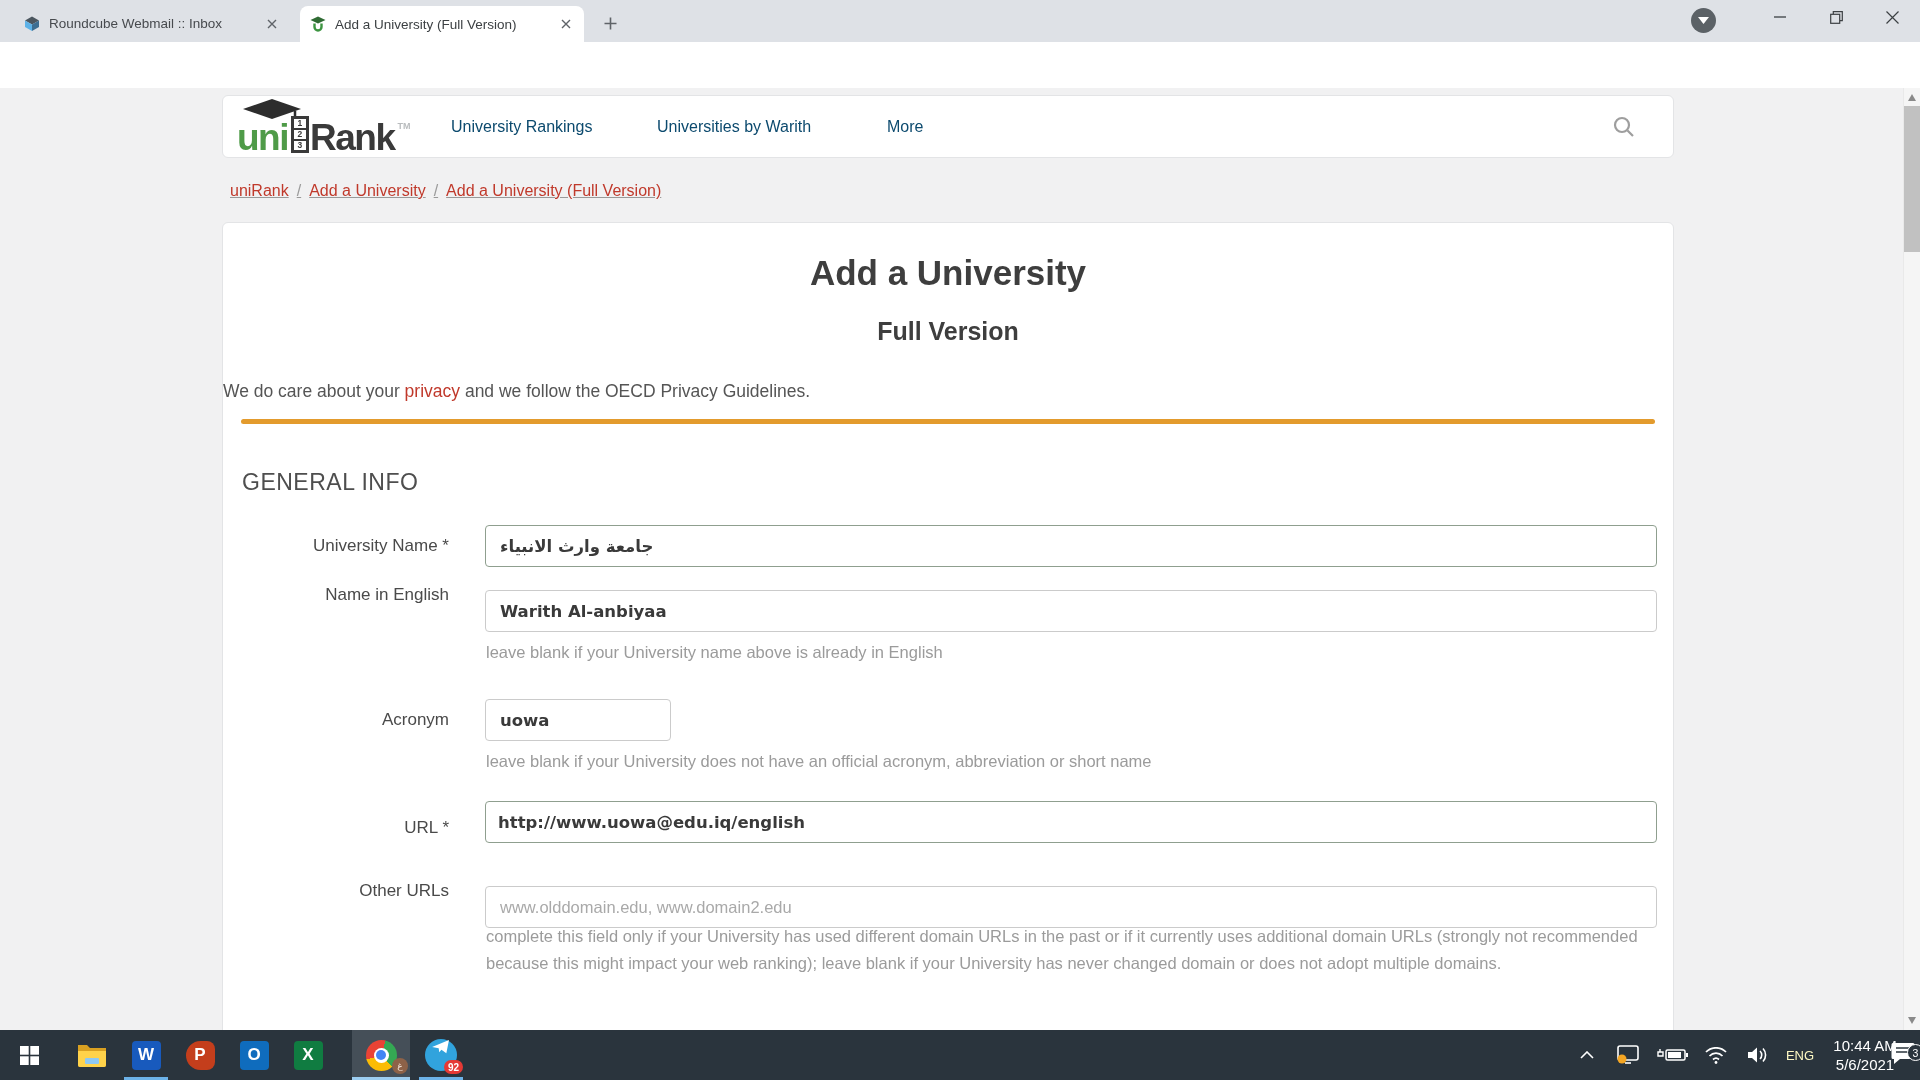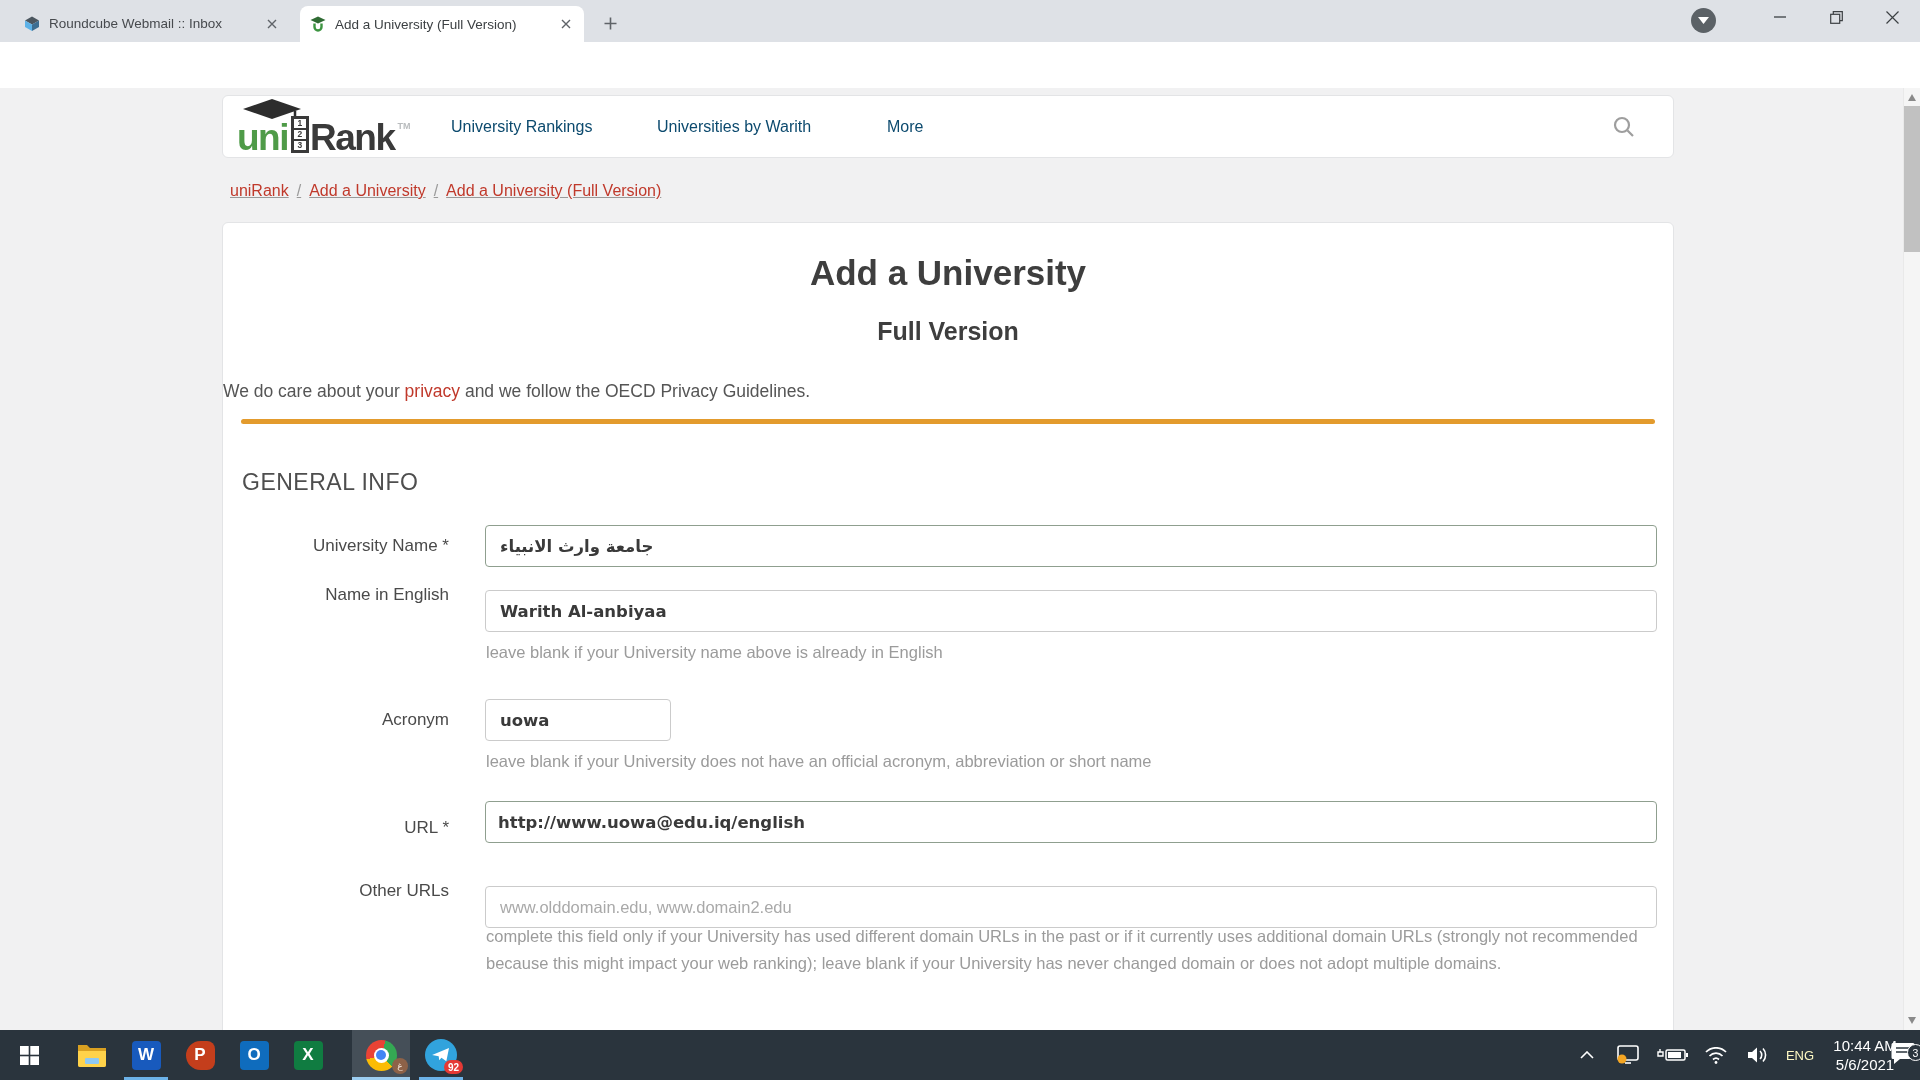--- a/index.html
+++ b/index.html
@@ -68,21 +68,21 @@
   
   .taskbar { position:absolute; left:0; top:1030px; width:1920px; height:50px; background:#2a343d; }
   .tb-cell { position:absolute; top:0; width:54px; height:50px; display:flex; align-items:center; justify-content:center; }
   .tb-underline { position:absolute; bottom:0; height:3px; background:#6cb2e8; }
   .office-tile { width:29px; height:29px; border-radius:4px; color:#fff; font-weight:bold; font-size:17px; display:flex; align-items:center; justify-content:center; }
   .chrome-cell { background:#454f58; }
   .chrome-ball { position:relative; width:31px; height:31px; border-radius:50%; background:conic-gradient(from 135deg, #fbbc05 0 33.4%, #ea4335 0 66.7%, #34a853 0 100%); }
   .chrome-ball::before { content:""; position:absolute; left:8px; top:8px; width:15px; height:15px; border-radius:50%; background:#fff; }
   .chrome-ball::after { content:""; position:absolute; left:10.5px; top:10.5px; width:10px; height:10px; border-radius:50%; background:#4285f4; }
   .chrome-badge { position:absolute; right:2px; bottom:6px; width:16px; height:16px; border-radius:50%; background:#8d6248; color:#f3e3d8; font-size:9px; display:flex; align-items:center; justify-content:center; font-family:"DejaVu Sans",sans-serif; }
-  .tg-circle { position:relative; width:32px; height:32px; border-radius:50%; background:#31a3dd; display:flex; align-items:center; justify-content:center; }
+  .tg-circle { position:relative; width:32px; height:32px; border-radius:50%; background:#31a3dd; display:flex; justify-content:center; }
   .tg-badge { position:absolute; right:-6px; bottom:-3px; background:#e53935; color:#fff; font-size:10px; font-weight:bold; border-radius:8px; padding:1.5px 4px; }
   .tray-item { position:absolute; top:0; height:50px; display:flex; align-items:center; justify-content:center; color:#fff; }
   .tray-text { font-size:13px; color:#fef9c3; }
   .clock { text-align:center; font-size:15px; line-height:19px; color:#fff; }
   .ac-badge { position:absolute; right:-9px; bottom:7px; width:17px; height:17px; border-radius:50%; background:#2a343d; border:1.5px solid #fff; color:#fff; font-size:10.5px; display:flex; align-items:center; justify-content:center; }
 </style>
 </head>
 <body>
 
 <div class="tabstrip">

